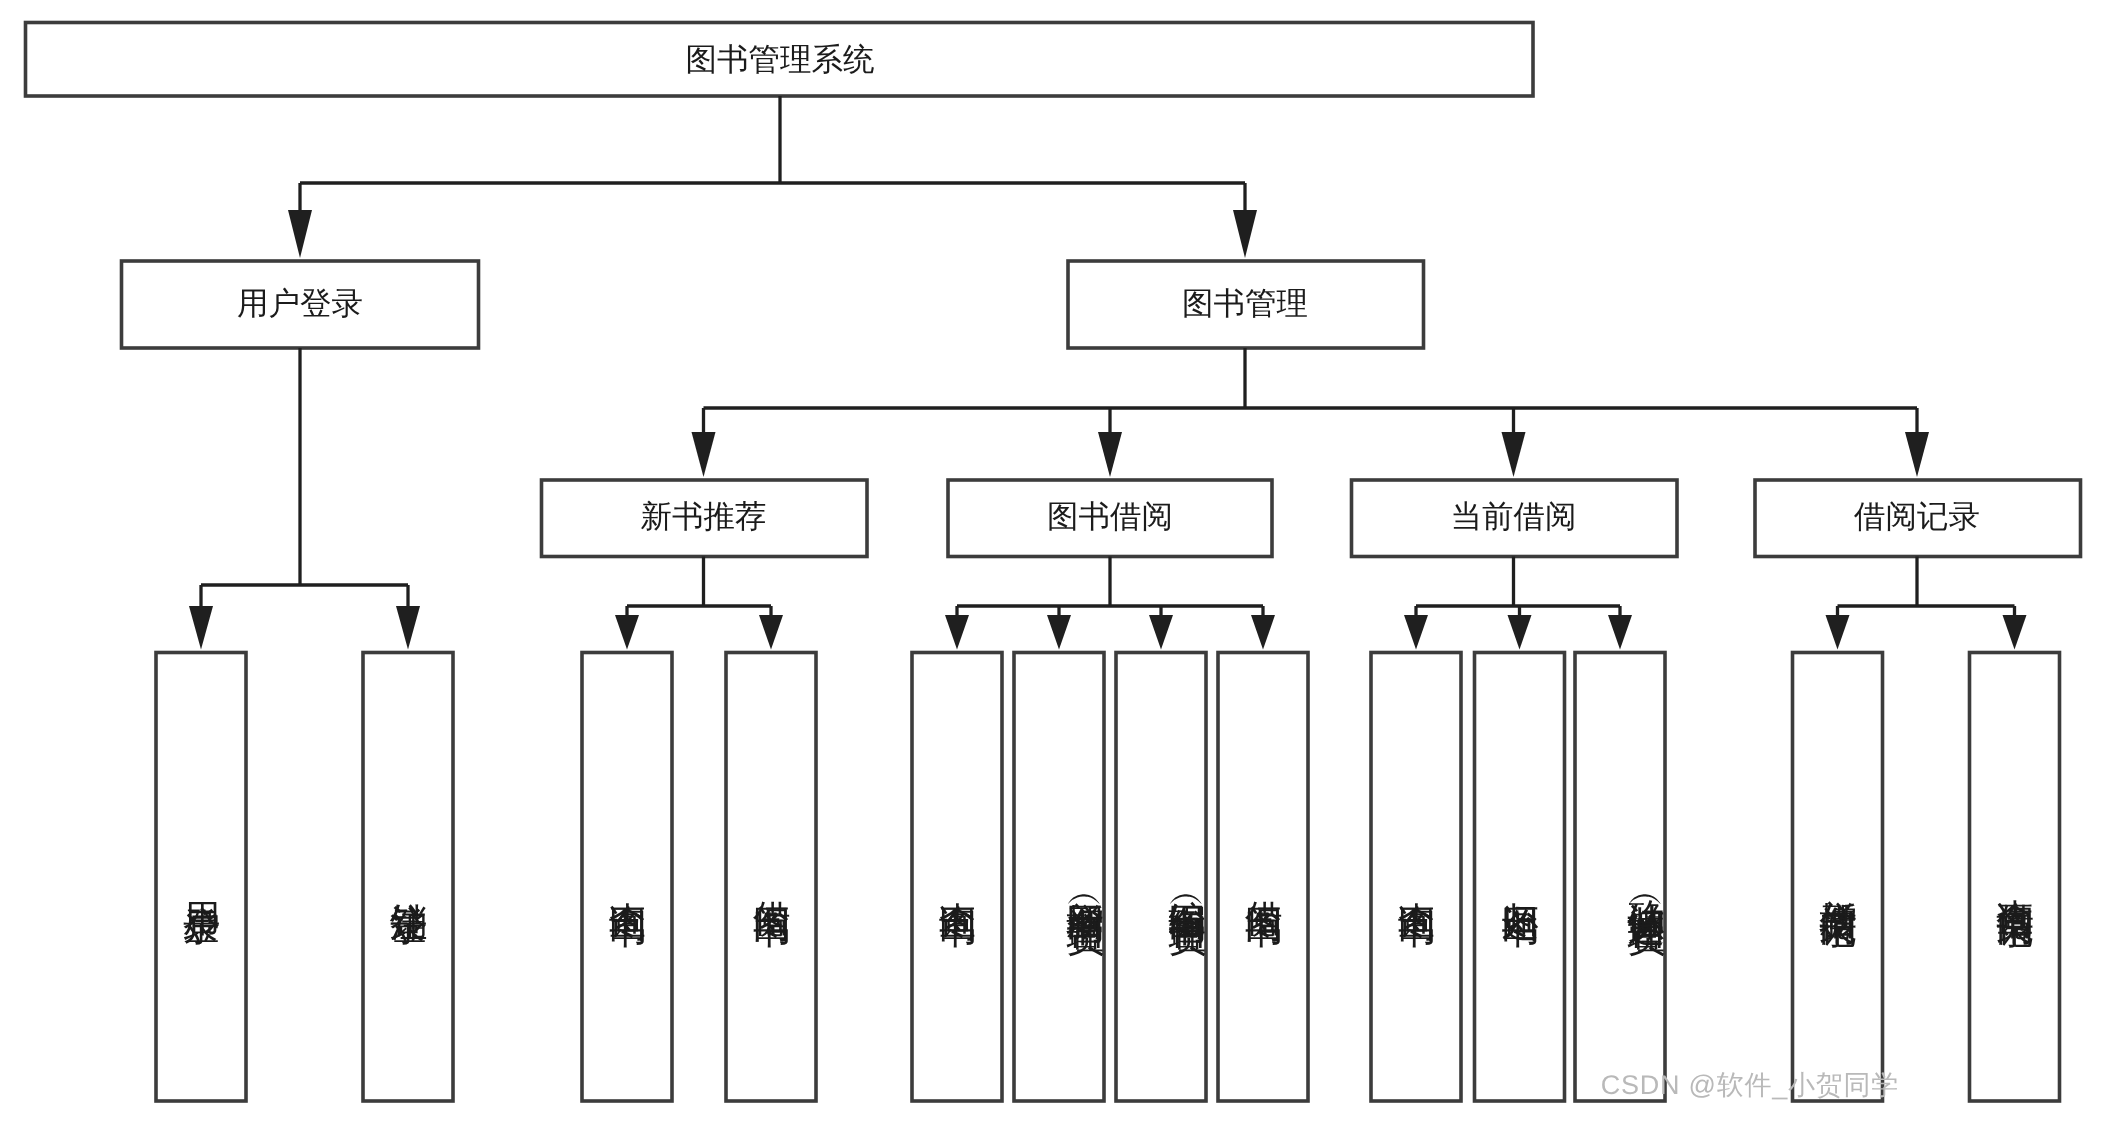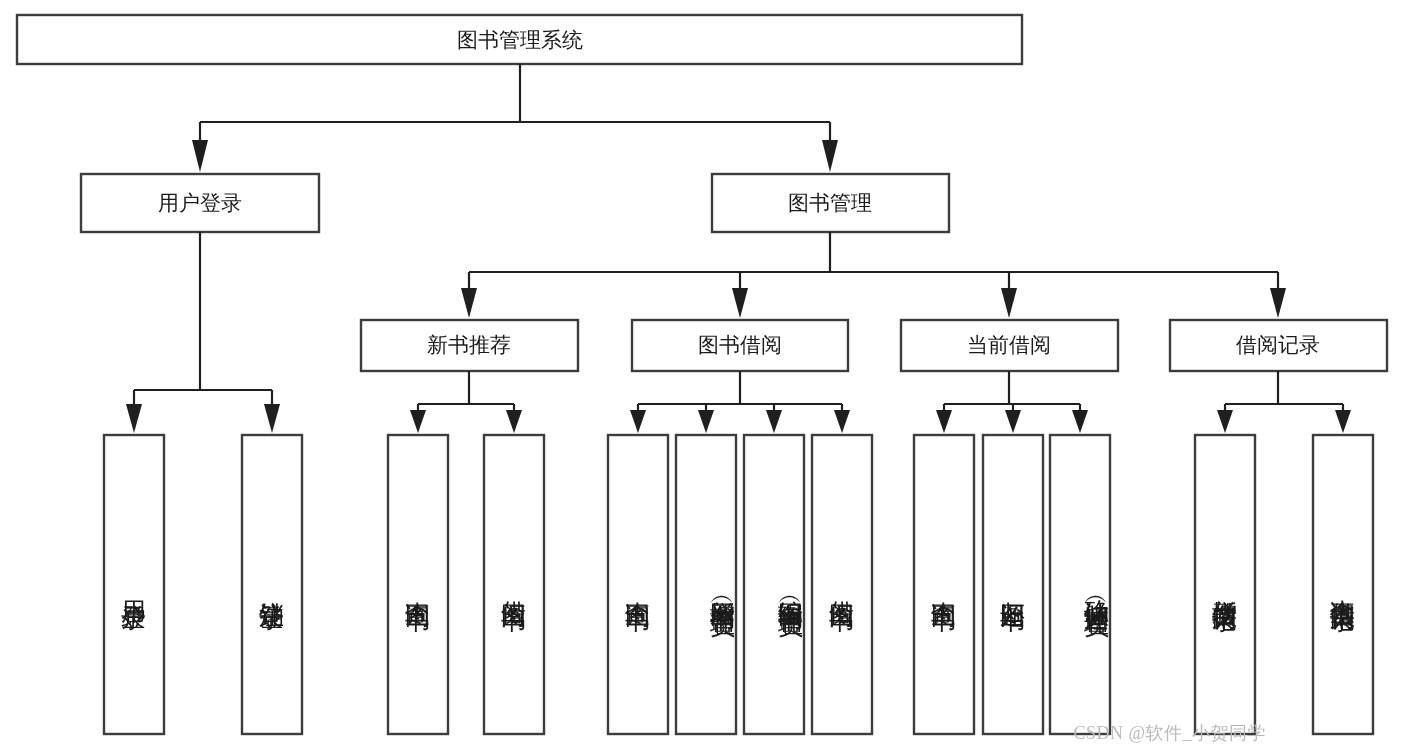--- a/index.html
+++ b/index.html
@@ -61,22 +61,22 @@
     text-align: center;
     display: flex;
     align-items: center;
     justify-content: center;
     pointer-events: none;
     user-select: none;
   }
   .watermark {
     position: absolute;
     right: 12px;
-    bottom: 2px;
-    font-family: Liberation Serif, serif;
+    bottom: 12px;
+    font-family: Liberation Sans, sans-serif;
     font-size: 18px;
     color: #b9b9b9;
     letter-spacing: 0.5px;
     white-space: nowrap;
   }
 </style>
 </head>
 <body>
 
 <div id="diagram-root">

